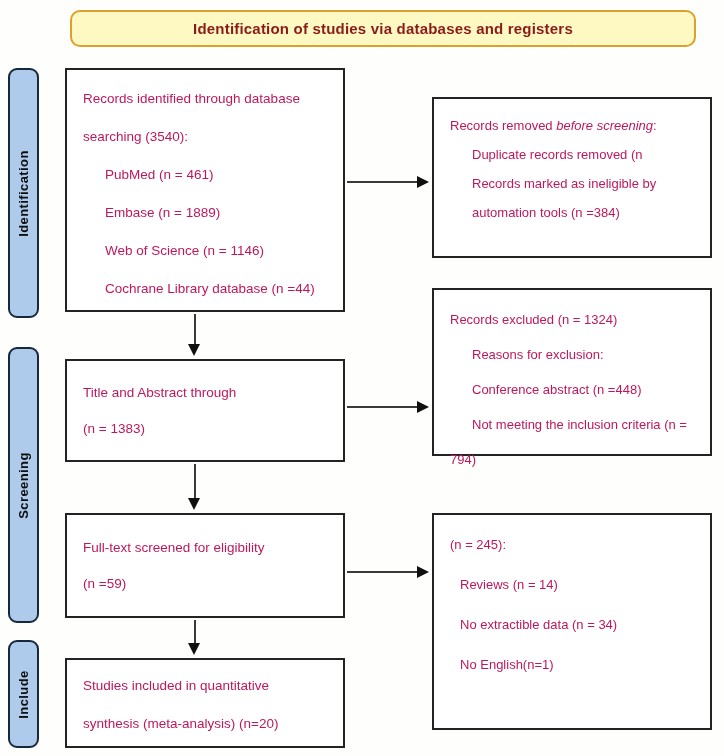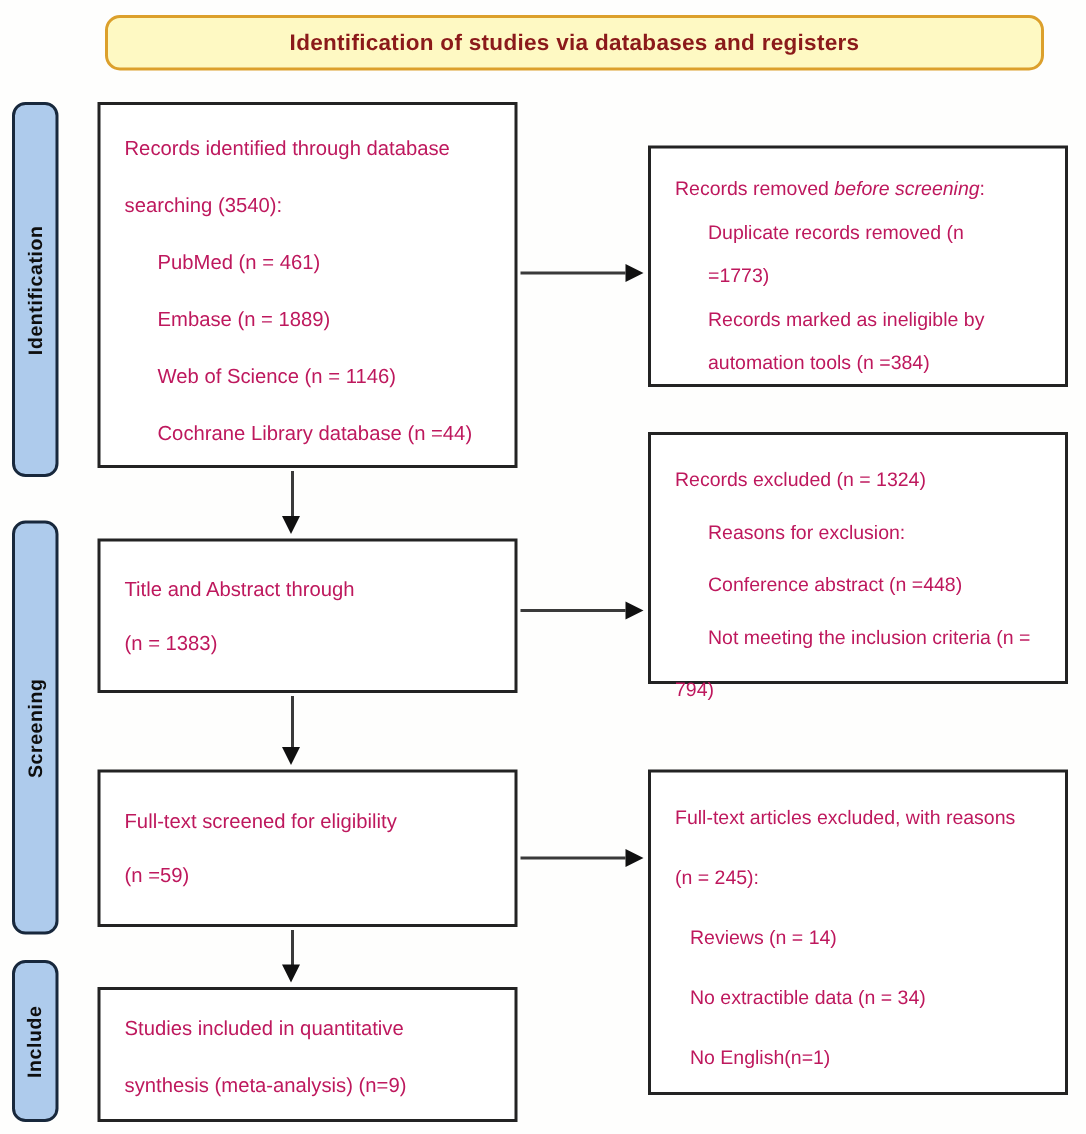--- a/index.html
+++ b/index.html
@@ -105,41 +105,39 @@
     <div class="line">(n = 1383)</div>
   </div>
 
   <div class="panel" id="box-fulltext">
     <div class="line">Full-text screened for eligibility</div>
     <div class="line">(n =59)</div>
   </div>
 
   <div class="panel" id="box-included">
     <div class="line">Studies included in quantitative</div>
-    <div class="line">synthesis (meta-analysis) (n=9)</div>
+    <div class="line">synthesis (meta-analysis) (n=20)</div>
   </div>
 
   <div class="panel" id="box-removed">
     <div class="line"><span>Records removed </span><span class="it">before screening</span><span>:</span></div>
     <div class="line indent">Duplicate records removed (n</div>
-    <div class="line indent">=1773)</div>
     <div class="line indent">Records marked as ineligible by</div>
     <div class="line indent">automation tools (n =384)</div>
   </div>
 
   <div class="panel" id="box-excluded">
     <div class="line">Records excluded (n = 1324)</div>
     <div class="line indent">Reasons for exclusion:</div>
     <div class="line indent">Conference abstract (n =448)</div>
     <div class="line indent">Not meeting the inclusion criteria (n =</div>
     <div class="line">794)</div>
   </div>
 
   <div class="panel" id="box-ft-excluded">
-    <div class="line">Full-text articles excluded, with reasons</div>
     <div class="line">(n = 245):</div>
     <div class="line indent-sm">Reviews (n = 14)</div>
     <div class="line indent-sm">No extractible data (n = 34)</div>
     <div class="line indent-sm">No English(n=1)</div>
   </div>
 
   <div class="arrow-h" id="arrow-h1"></div>
   <div class="arrow-h" id="arrow-h2"></div>
   <div class="arrow-h" id="arrow-h3"></div>
   <div class="arrow-v" id="arrow-v1"></div>

